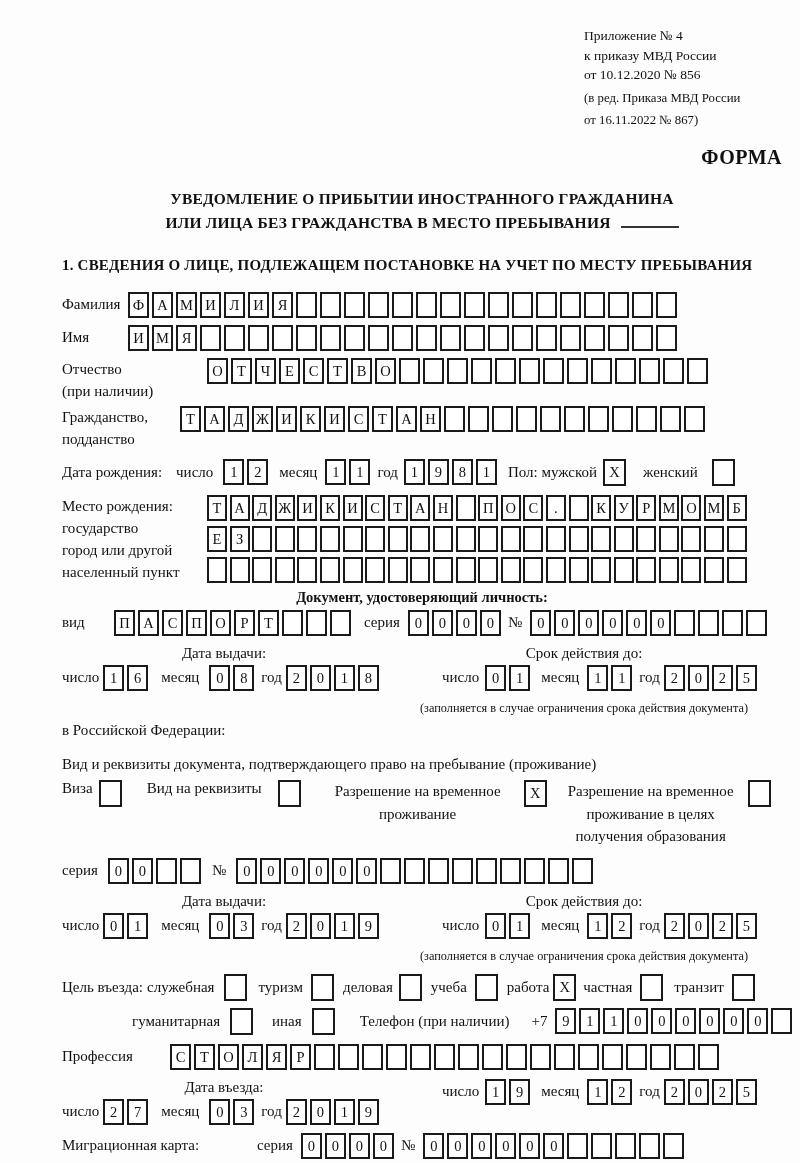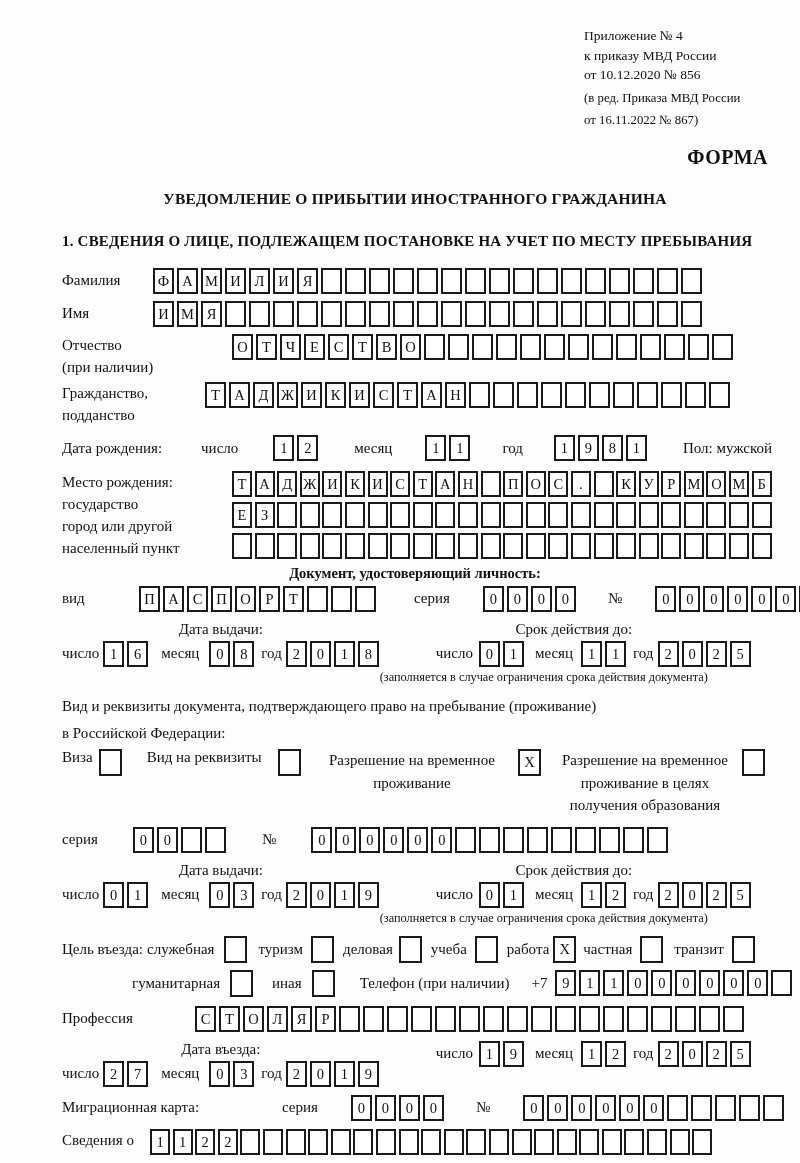--- a/index.html
+++ b/index.html
@@ -3,34 +3,34 @@
 <meta charset="utf-8">
 <style>
   * { box-sizing: border-box; }
   html,body { margin:0; padding:0; }
   body {
     width:800px; height:1163px; overflow:hidden;
     background:#fdfdfd; color:#111;
     font-family:"Liberation Serif","DejaVu Serif",serif;
     font-size:15px;
   }
-  .page { width:800px; height:1163px; padding:26px 32px 0 62px; }
+  .page { width:800px; height:1163px; padding:26px 18px 0 62px; }
 
   
   .header-note { margin-left:522px; font-size:13.5px; line-height:1.45; white-space:nowrap; }
   .header-note .sub { font-size:12.8px; margin-top:4px; }
   .forma { text-align:right; font-weight:bold; font-size:20px; margin-top:16px; letter-spacing:.5px; }
 
   .title { text-align:center; font-weight:bold; font-size:15.5px; line-height:1.55; margin-top:18px; letter-spacing:.2px; }
   .blank-line { display:inline-block; width:58px; border-bottom:2.5px solid #333; height:4px; margin-left:10px; }
 
   .sec-heading { font-weight:bold; font-size:15px; margin-top:22px; letter-spacing:.2px; }
 
   
-  .row { display:flex; align-items:center; margin-top:7px;gap:25px; }
+  .row { display:flex; align-items:center; margin-top:7px; }
   .row.top { align-items:flex-start;font-family:Liberation Serif, serif; }
   .lbl { flex:none; }
   .lbl2 { display:flex; flex-direction:column; line-height:22px; flex:none; }
   .w66 { width:66px; } .w145 { width:145px; } .w118 { width:118px; }
   .ml4{margin-left:4px;} .ml6{margin-left:6px;} .ml8{margin-left:8px;} .ml10{margin-left:10px;}
   .ml14{margin-left:14px;} .ml16{margin-left:16px;} .ml22{margin-left:22px;} .ml30{margin-left:30px;}
 
   .boxrow { display:flex; flex:none; }
   .cell {
     flex:none; width:21px; height:26px; border:2px solid #1a1a1a; margin-right:3px;
@@ -38,21 +38,21 @@
   }
   .boxrow.s .cell { width:20px; height:26px; margin-right:2.6px; }   
   .boxrow.cb .cell { width:23px; height:27px; }                       
 
   
   .date-cols { display:flex; margin-top:9px; }
   .dc-left { width:45%; }
   .dc-right { width:55%; }
   .date-head { text-align:center; margin-bottom:3px; }
   .date-line { display:flex; align-items:center; }
-  .date-note { font-size:12.3px; text-align:left; margin-top:3px; white-space:nowrap; }
+  .date-note { font-size:12.3px; text-align:center; margin-top:10px; white-space:nowrap; }
 
   .intro-line { margin-top:9px; line-height:1.65; }
 
   .permit-row { display:flex; align-items:flex-start; margin-top:4px; }
   .permit-opt { display:flex; align-items:flex-start; }
   .opt-text-c { text-align:center; line-height:1.5; }
   .w190 { width:196px; } .w182 { width:182px; }
 
   .purpose-row { display:flex; align-items:center; margin-top:10px; }
   .purpose-row2 { display:flex; align-items:center; margin-top:7px; margin-left:70px; }
@@ -73,20 +73,23 @@
     <div>к приказу МВД России</div>
     <div>от 10.12.2020 № 856</div>
     <div class="sub">(в ред. Приказа МВД России</div>
     <div class="sub">от 16.11.2022 № 867)</div>
   </div>
 
   <div class="forma">ФОРМА</div>
 
   <div class="title">
     <div>УВЕДОМЛЕНИЕ О ПРИБЫТИИ ИНОСТРАННОГО ГРАЖДАНИНА</div>
+    <div>
+      <span>ИЛИ ЛИЦА БЕЗ ГРАЖДАНСТВА В МЕСТО ПРЕБЫВАНИЯ</span><span class="blank-line"></span>
+    </div>
   </div>
 
   <div class="sec-heading">1. СВЕДЕНИЯ О ЛИЦЕ, ПОДЛЕЖАЩЕМ ПОСТАНОВКЕ НА УЧЕТ ПО МЕСТУ ПРЕБЫВАНИЯ</div>
 
   <div class="row" style="margin-top:18px;">
     <span class="lbl w66">Фамилия</span>
     <span class="boxrow">
         <span class="cell">Ф</span>
         <span class="cell">А</span>
         <span class="cell">М</span>
@@ -400,22 +403,22 @@
             <span class="cell">2</span>
             <span class="cell">0</span>
             <span class="cell">2</span>
             <span class="cell">5</span>
           </span>
       </div>
       <div class="date-note">(заполняется в случае ограничения срока действия документа)</div>
     </div>
   </div>
 
+  <div class="intro-line" style="margin-top:2px;">в Российской Федерации:</div>
   <div class="intro-line">Вид и реквизиты документа, подтверждающего право на пребывание (проживание)</div>
-  <div class="intro-line" style="margin-top:2px;">в Российской Федерации:</div>
 
   <div class="permit-row">
     <span class="permit-opt">
       <span class="lbl">Виза</span>
       <span class="boxrow cb ml6">
           <span class="cell"></span>
         </span>
     </span>
     <span class="permit-opt ml22">
       <span class="lbl">Вид на реквизиты</span>

